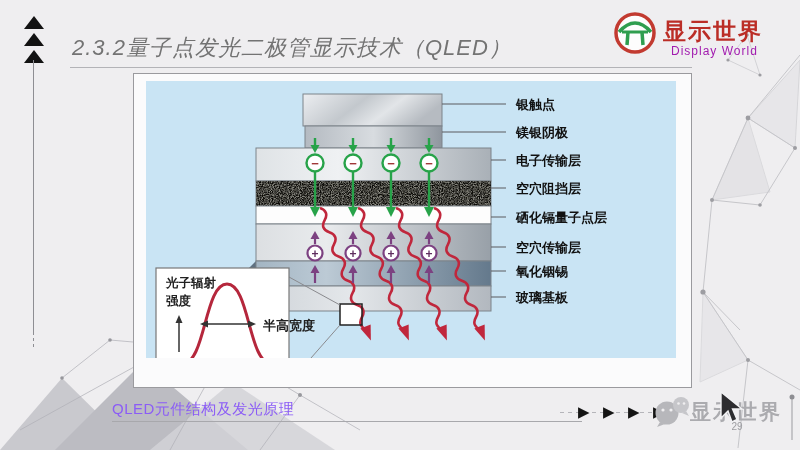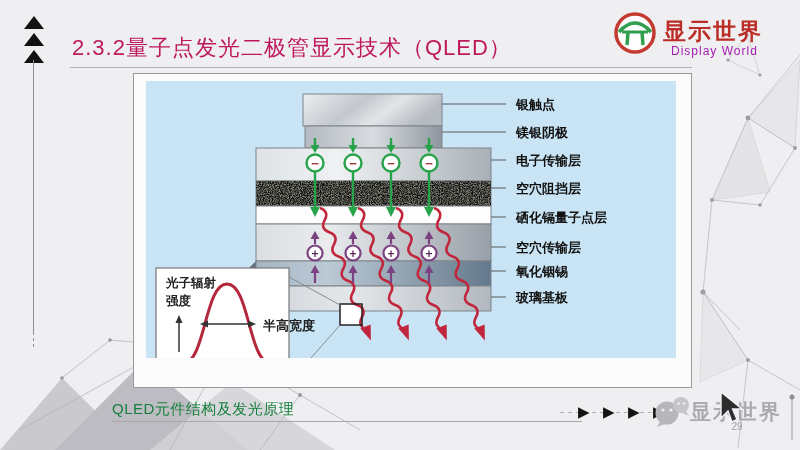--- a/index.html
+++ b/index.html
@@ -5,34 +5,34 @@
   html,body{margin:0;padding:0;}
   body{
     width:800px;height:450px;position:relative;overflow:hidden;
     background:#efeef0;
     font-family:"Liberation Sans","DejaVu Sans",sans-serif;
   }
   .abs{position:absolute;}
   
   #title{
     left:72px;top:33px;width:600px;
-    font-size:22px;letter-spacing:1px;color:#be185d;font-weight:500;
+    font-size:22px;letter-spacing:1px;color:#737373;font-weight:500;font-style:italic;
   }
   #title-underline{left:70px;top:67px;width:622px;height:1px;background:#b3b3b7;}
   
   .tri-up{width:0;height:0;border-left:10px solid transparent;border-right:10px solid transparent;border-bottom:13px solid #121212;position:absolute;left:24px;}
   #left-line{left:33px;top:60px;width:1px;height:272px;background:#8e8e93;}
   #left-line-dash{left:33px;top:332px;width:1px;height:16px;background:repeating-linear-gradient(#8e8e93 0 3px,transparent 3px 6px);}
   
   #logo-name{left:663px;top:16px;font-size:23px;font-weight:700;color:#bb2d26;letter-spacing:2px;}
   #logo-sub{left:671px;top:44px;font-size:12px;color:#a21caf;letter-spacing:1px;}
   
   #content-box{left:133px;top:73px;width:559px;height:315px;background:#fbfbfc;border:1px solid #9a9a9e;box-sizing:border-box;}
   
-  #caption{left:112px;top:400px;font-size:15px;color:#15803d;letter-spacing:.5px;}
+  #caption{left:112px;top:400px;font-size:15px;color:#8b5cf6;letter-spacing:.5px;}
   #caption-underline{left:112px;top:421px;width:470px;height:1px;background:#a8a8ac;}
   #play-line{left:560px;top:412px;width:100px;height:1px;background:repeating-linear-gradient(90deg,#b5b5ba 0 4px,transparent 4px 8px);}
   .play-tri{font-size:15px;color:#141414;position:absolute;top:403px;}
   #footer-brand{left:690px;top:398px;font-size:21px;font-weight:700;color:#ababaf;letter-spacing:2px;}
   #footer-page{left:720px;top:421px;width:34px;text-align:center;font-size:10px;color:#9d9da1;}
   svg text{font-family:"Liberation Sans","DejaVu Sans",sans-serif;}
 </style>
 </head>
 <body>
 

